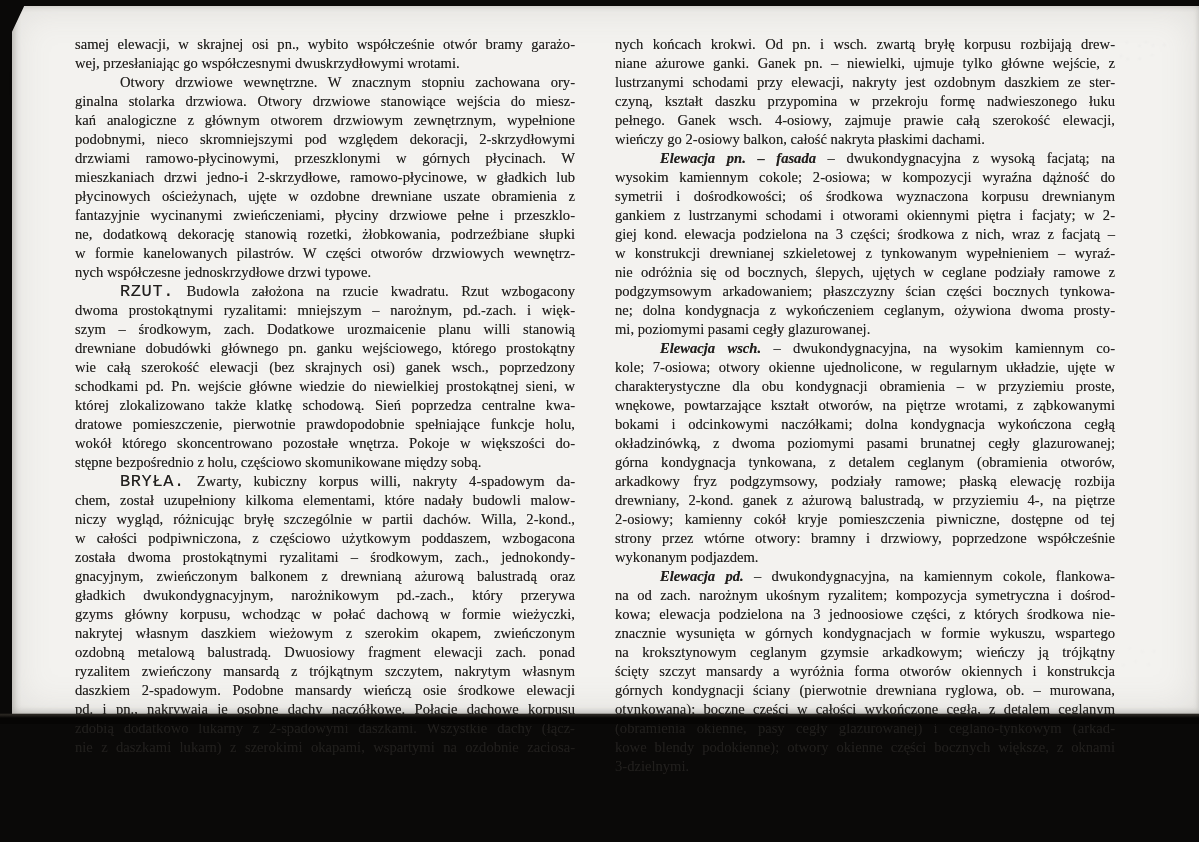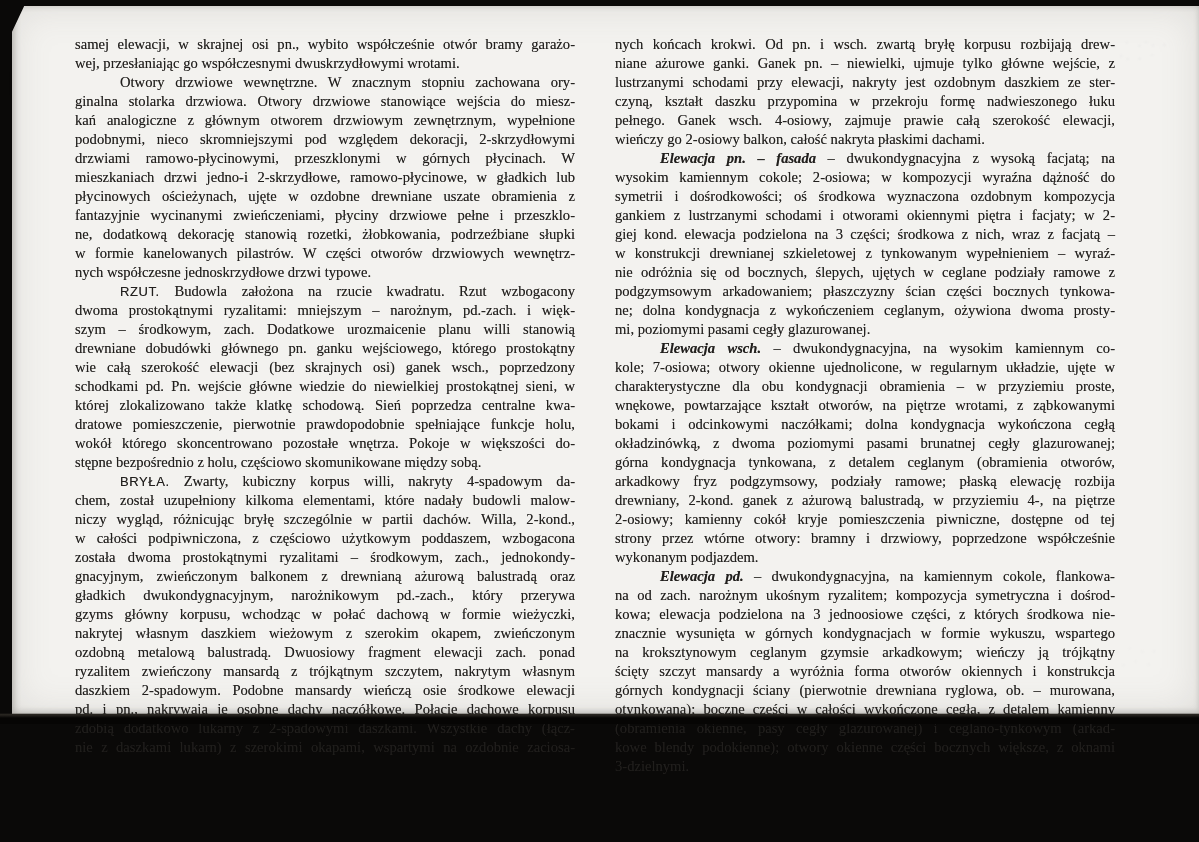--- a/index.html
+++ b/index.html
@@ -49,22 +49,22 @@
     text-align-last: justify;
     white-space: nowrap;
     height: 19px;
   }
   .line { white-space: normal; } 
   .line.para-end { text-align-last: left; }
   .line.indent { text-indent: 45px; }
   .lead-italic { }
   .lead-bold-italic { font-style: italic; font-weight: bold; }
   .lead-sans {
-    font-family: Liberation Sans, sans-serif;
-    font-size: 13px;
+    font-family: Liberation Mono, monospace;
+    font-size: 17px;
     letter-spacing: 0.6px;
   }
   .pencil-marks {
     position: absolute;
     color: #9aa0ad;
     font-family: "DejaVu Sans", sans-serif;
     font-size: 9px;
     letter-spacing: 3px;
     opacity: 0.35;
     filter: blur(1.1px);
@@ -123,21 +123,21 @@
         </div>
       <div class="column">
           <div class="line">nych końcach krokwi. Od pn. i wsch. zwartą bryłę korpusu rozbijają drew-</div>
           <div class="line">niane ażurowe ganki. Ganek pn. – niewielki, ujmuje tylko główne wejście, z</div>
           <div class="line">lustrzanymi schodami przy elewacji, nakryty jest ozdobnym daszkiem ze ster-</div>
           <div class="line">czyną, kształt daszku przypomina w przekroju formę nadwieszonego łuku</div>
           <div class="line">pełnego. Ganek wsch. 4-osiowy, zajmuje prawie całą szerokość elewacji,</div>
           <div class="line para-end">wieńczy go 2-osiowy balkon, całość nakryta płaskimi dachami.</div>
           <div class="line indent"><span class="lead-bold-italic">Elewacja pn. – fasada</span><span> – dwukondygnacyjna z wysoką facjatą; na</span></div>
           <div class="line">wysokim kamiennym cokole; 2-osiowa; w kompozycji wyraźna dążność do</div>
-          <div class="line">symetrii i dośrodkowości; oś środkowa wyznaczona ozdobnym kompozycja</div>
+          <div class="line">symetrii i dośrodkowości; oś środkowa wyznaczona korpusu drewnianym</div>
           <div class="line">gankiem z lustrzanymi schodami i otworami okiennymi piętra i facjaty; w 2-</div>
           <div class="line">giej kond. elewacja podzielona na 3 części; środkowa z nich, wraz z facjatą –</div>
           <div class="line">w konstrukcji drewnianej szkieletowej z tynkowanym wypełnieniem – wyraź-</div>
           <div class="line">nie odróżnia się od bocznych, ślepych, ujętych w ceglane podziały ramowe z</div>
           <div class="line">podgzymsowym arkadowaniem; płaszczyzny ścian części bocznych tynkowa-</div>
           <div class="line">ne; dolna kondygnacja z wykończeniem ceglanym, ożywiona dwoma prosty-</div>
           <div class="line para-end">mi, poziomymi pasami cegły glazurowanej.</div>
           <div class="line indent"><span class="lead-bold-italic">Elewacja wsch.</span><span> – dwukondygnacyjna, na wysokim kamiennym co-</span></div>
           <div class="line">kole; 7-osiowa; otwory okienne ujednolicone, w regularnym układzie, ujęte w</div>
           <div class="line">charakterystyczne dla obu kondygnacji obramienia – w przyziemiu proste,</div>
@@ -150,21 +150,21 @@
           <div class="line">2-osiowy; kamienny cokół kryje pomieszczenia piwniczne, dostępne od tej</div>
           <div class="line">strony przez wtórne otwory: bramny i drzwiowy, poprzedzone współcześnie</div>
           <div class="line para-end">wykonanym podjazdem.</div>
           <div class="line indent"><span class="lead-bold-italic">Elewacja pd.</span><span> – dwukondygnacyjna, na kamiennym cokole, flankowa-</span></div>
           <div class="line">na od zach. narożnym ukośnym ryzalitem; kompozycja symetryczna i dośrod-</div>
           <div class="line">kowa; elewacja podzielona na 3 jednoosiowe części, z których środkowa nie-</div>
           <div class="line">znacznie wysunięta w górnych kondygnacjach w formie wykuszu, wspartego</div>
           <div class="line">na kroksztynowym ceglanym gzymsie arkadkowym; wieńczy ją trójkątny</div>
           <div class="line">ścięty szczyt mansardy a wyróżnia forma otworów okiennych i konstrukcja</div>
           <div class="line">górnych kondygnacji ściany (pierwotnie drewniana ryglowa, ob. – murowana,</div>
-          <div class="line">otynkowana); boczne części w całości wykończone cegłą, z detalem kamienny</div>
+          <div class="line">otynkowana); boczne części w całości wykończone cegłą, z detalem ceglanym</div>
           <div class="line">(obramienia okienne, pasy cegły glazurowanej) i ceglano-tynkowym (arkad-</div>
           <div class="line">kowe blendy podokienne); otwory okienne części bocznych większe, z oknami</div>
           <div class="line para-end">3-dzielnymi.</div>
         </div>
     </div>
     <div class="pencil-marks pencil-top-right">· ˙ ·˙· ·<br>&nbsp;˙· · ˙</div>
     <div class="pencil-marks pencil-bottom-right">· ˙ · ·<br>&nbsp;· ˙ ·</div>
   </div>
   <div class="edge-wedge-topleft"></div>
   <div class="edge-strip-bottom"></div>

